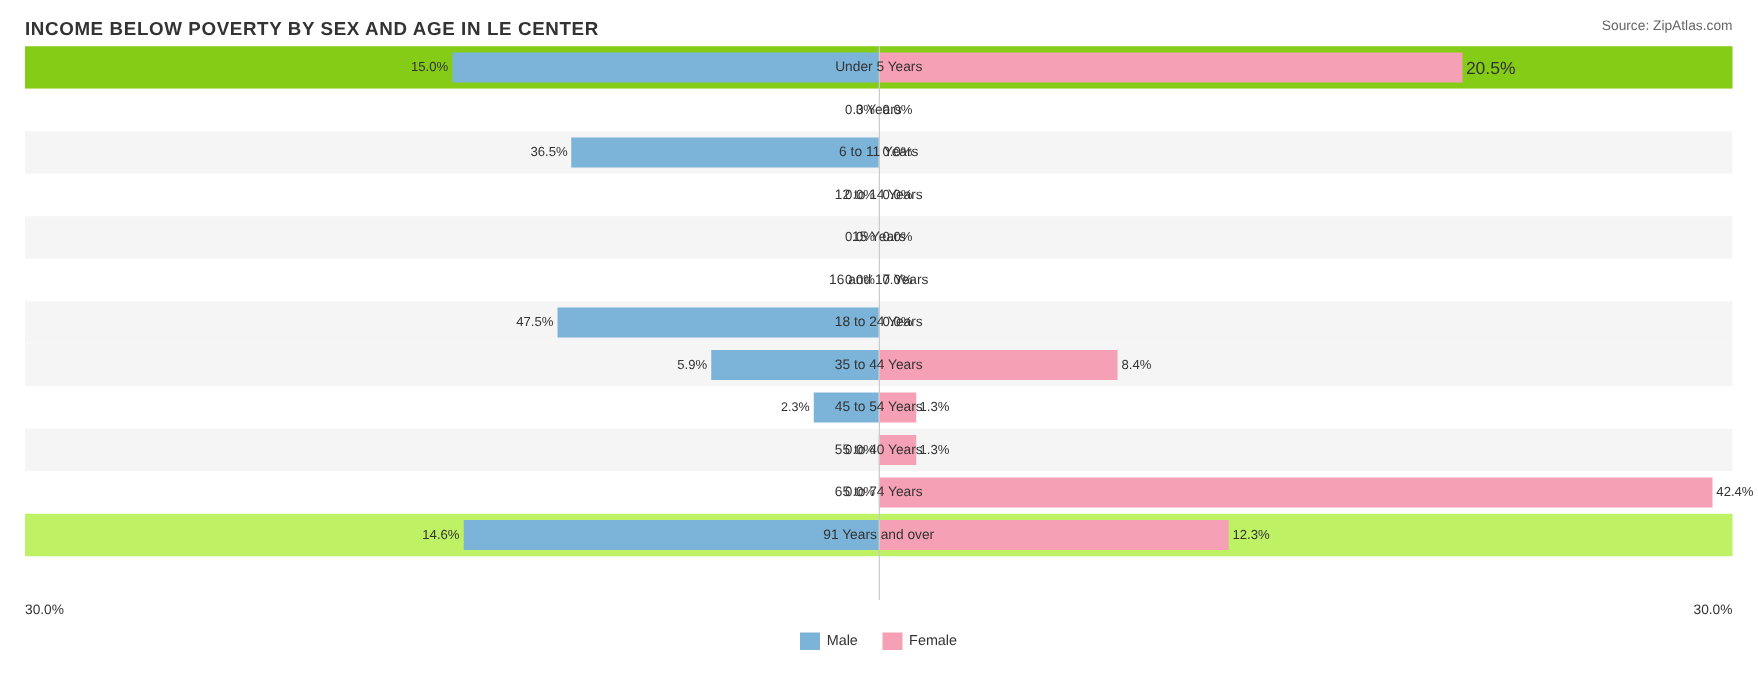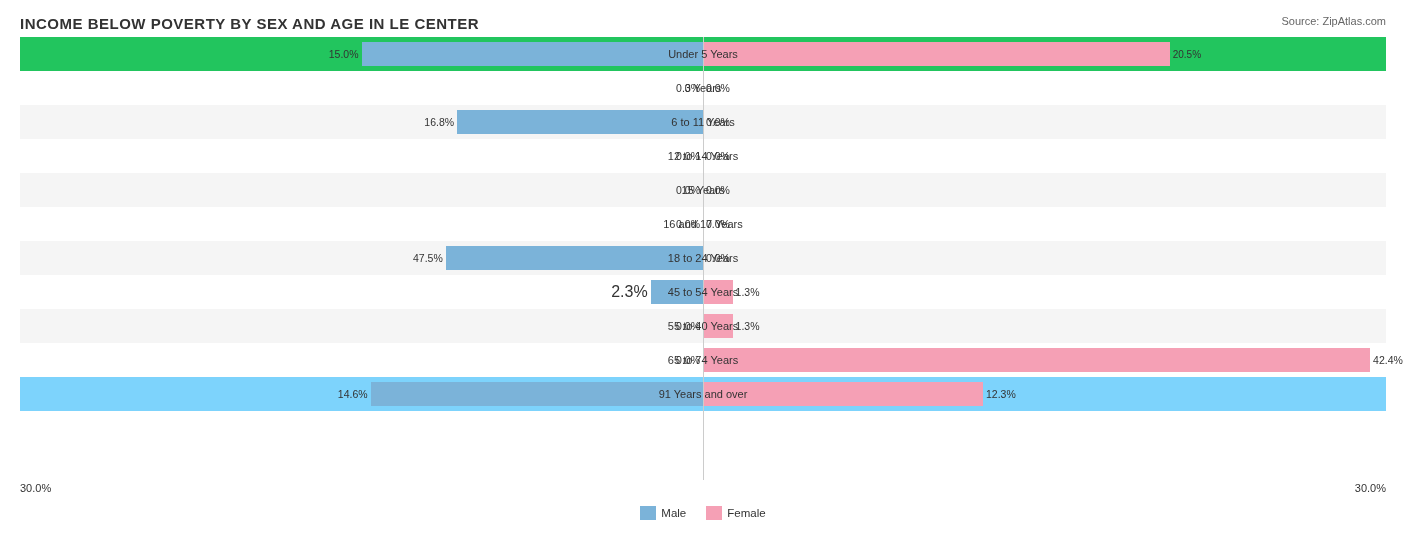--- a/index.html
+++ b/index.html
@@ -122,35 +122,35 @@
 </head>
 <body>
 
 <div class="chart-container">
   <div class="chart-title">INCOME BELOW POVERTY BY SEX AND AGE IN LE CENTER</div>
   <div class="source-text">Source: ZipAtlas.com</div>
 
   <div class="chart-area">
     <div class="axis-line"></div>
     <div id="rows-container">
-        <div class="row" style="background: #22c55e;">
+        <div class="row" style="background: #84cc16;">
           <div class="male-bar" style="width: 341.5px; right: 50%; position: absolute; top: 5px; bottom: 5px; height: auto;"></div>
           <div class="female-bar" style="width: 466.717px; left: 50%; position: absolute; top: 5px; bottom: 5px; height: auto;"></div>
           <span style="position: absolute; right: calc(50% + 344.5px); font-size: 10.5px; color: rgb(51, 51, 51); white-space: nowrap;">15.0%</span>
           <span class="label">Under 5 Years</span>
-          <span style="position: absolute; left: calc(50% + 469.717px); font-size: 10px; color: rgb(51, 51, 51); white-space: nowrap;">20.5%</span>
+          <span style="position: absolute; left: calc(50% + 469.717px); font-size: 14px; color: rgb(51, 51, 51); white-space: nowrap;">20.5%</span>
         </div>
         <div class="row" style="background: rgb(255, 255, 255);">
           <span style="position: absolute; right: calc(50% + 3px); font-size: 10.5px; color: rgb(51, 51, 51); white-space: nowrap;">0.0%</span>
           <span class="label">3 Years</span>
           <span style="position: absolute; left: calc(50% + 3px); font-size: 10.5px; color: rgb(51, 51, 51); white-space: nowrap;">0.0%</span>
         </div>
         <div class="row" style="background: rgb(245, 245, 245);">
           <div class="male-bar" style="width: 245.88px; right: 50%; position: absolute; top: 5px; bottom: 5px; height: auto;"></div>
-          <span style="position: absolute; right: calc(50% + 248.88px); font-size: 10.5px; color: rgb(51, 51, 51); white-space: nowrap;">16.8%</span>
+          <span style="position: absolute; right: calc(50% + 248.88px); font-size: 10.5px; color: rgb(51, 51, 51); white-space: nowrap;">36.5%</span>
           <span class="label">6 to 11 Years</span>
           <span style="position: absolute; left: calc(50% + 3px); font-size: 10.5px; color: rgb(51, 51, 51); white-space: nowrap;">0.0%</span>
         </div>
         <div class="row" style="background: rgb(255, 255, 255);">
           <span style="position: absolute; right: calc(50% + 3px); font-size: 10.5px; color: rgb(51, 51, 51); white-space: nowrap;">0.0%</span>
           <span class="label">12 to 14 Years</span>
           <span style="position: absolute; left: calc(50% + 3px); font-size: 10.5px; color: rgb(51, 51, 51); white-space: nowrap;">0.0%</span>
         </div>
         <div class="row" style="background: rgb(245, 245, 245);">
           <span style="position: absolute; right: calc(50% + 3px); font-size: 10.5px; color: rgb(51, 51, 51); white-space: nowrap;">0.0%</span>
@@ -161,40 +161,47 @@
           <span style="position: absolute; right: calc(50% + 3px); font-size: 10.5px; color: rgb(51, 51, 51); white-space: nowrap;">0.0%</span>
           <span class="label">16 and 17 Years</span>
           <span style="position: absolute; left: calc(50% + 3px); font-size: 10.5px; color: rgb(51, 51, 51); white-space: nowrap;">0.0%</span>
         </div>
         <div class="row" style="background: rgb(245, 245, 245);">
           <div class="male-bar" style="width: 257.263px; right: 50%; position: absolute; top: 5px; bottom: 5px; height: auto;"></div>
           <span style="position: absolute; right: calc(50% + 260.263px); font-size: 10.5px; color: rgb(51, 51, 51); white-space: nowrap;">47.5%</span>
           <span class="label">18 to 24 Years</span>
           <span style="position: absolute; left: calc(50% + 3px); font-size: 10.5px; color: rgb(51, 51, 51); white-space: nowrap;">0.0%</span>
         </div>
+        <div class="row" style="background: rgb(245, 245, 245);">
+          <div class="male-bar" style="width: 134.323px; right: 50%; position: absolute; top: 5px; bottom: 5px; height: auto;"></div>
+          <div class="female-bar" style="width: 191.24px; left: 50%; position: absolute; top: 5px; bottom: 5px; height: auto;"></div>
+          <span style="position: absolute; right: calc(50% + 137.323px); font-size: 10.5px; color: rgb(51, 51, 51); white-space: nowrap;">5.9%</span>
+          <span class="label">35 to 44 Years</span>
+          <span style="position: absolute; left: calc(50% + 194.24px); font-size: 10.5px; color: rgb(51, 51, 51); white-space: nowrap;">8.4%</span>
+        </div>
         <div class="row" style="background: rgb(255, 255, 255);">
           <div class="male-bar" style="width: 52.3633px; right: 50%; position: absolute; top: 5px; bottom: 5px; height: auto;"></div>
           <div class="female-bar" style="width: 29.5967px; left: 50%; position: absolute; top: 5px; bottom: 5px; height: auto;"></div>
-          <span style="position: absolute; right: calc(50% + 55.3633px); font-size: 16px; color: rgb(51, 51, 51); white-space: nowrap;">2.3%</span>
+          <span style="position: absolute; right: calc(50% + 55.3633px); font-size: 10px; color: rgb(51, 51, 51); white-space: nowrap;">2.3%</span>
           <span class="label">45 to 54 Years</span>
           <span style="position: absolute; left: calc(50% + 32.5967px); font-size: 10.5px; color: rgb(51, 51, 51); white-space: nowrap;">1.3%</span>
         </div>
         <div class="row" style="background: rgb(245, 245, 245);">
           <div class="female-bar" style="width: 29.5967px; left: 50%; position: absolute; top: 5px; bottom: 5px; height: auto;"></div>
           <span style="position: absolute; right: calc(50% + 3px); font-size: 10.5px; color: rgb(51, 51, 51); white-space: nowrap;">0.0%</span>
           <span class="label">55 to 40 Years</span>
           <span style="position: absolute; left: calc(50% + 32.5967px); font-size: 10.5px; color: rgb(51, 51, 51); white-space: nowrap;">1.3%</span>
         </div>
         <div class="row" style="background: rgb(255, 255, 255);">
           <div class="female-bar" style="width: 667.063px; left: 50%; position: absolute; top: 5px; bottom: 5px; height: auto;"></div>
           <span style="position: absolute; right: calc(50% + 3px); font-size: 10.5px; color: rgb(51, 51, 51); white-space: nowrap;">0.0%</span>
           <span class="label">65 to 74 Years</span>
           <span style="position: absolute; left: calc(50% + 670.063px); font-size: 10.5px; color: rgb(51, 51, 51); white-space: nowrap;">42.4%</span>
         </div>
-        <div class="row" style="background: #7dd3fc;">
+        <div class="row" style="background: #bef264;">
           <div class="male-bar" style="width: 332.393px; right: 50%; position: absolute; top: 5px; bottom: 5px; height: auto;"></div>
           <div class="female-bar" style="width: 280.03px; left: 50%; position: absolute; top: 5px; bottom: 5px; height: auto;"></div>
           <span style="position: absolute; right: calc(50% + 335.393px); font-size: 10.5px; color: rgb(51, 51, 51); white-space: nowrap;">14.6%</span>
           <span class="label">91 Years and over</span>
           <span style="position: absolute; left: calc(50% + 283.03px); font-size: 10.5px; color: rgb(51, 51, 51); white-space: nowrap;">12.3%</span>
         </div>
       </div>
   </div>
 
   <div class="axis-labels">

